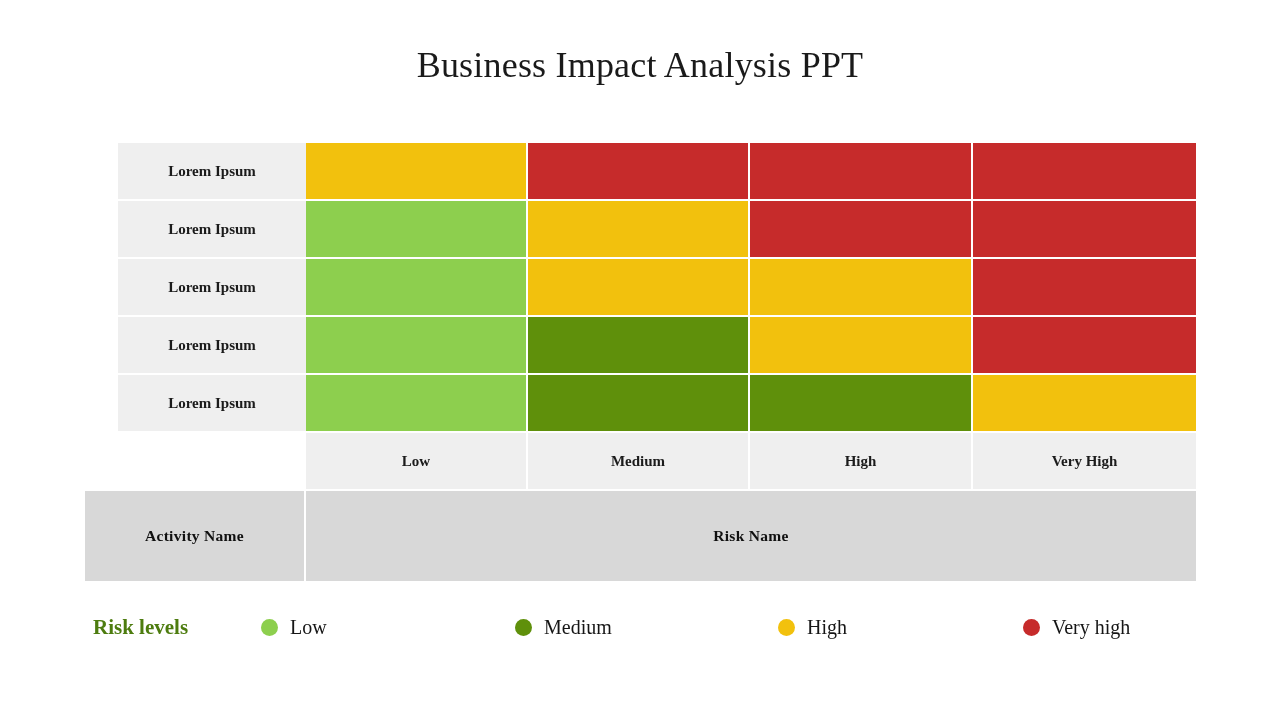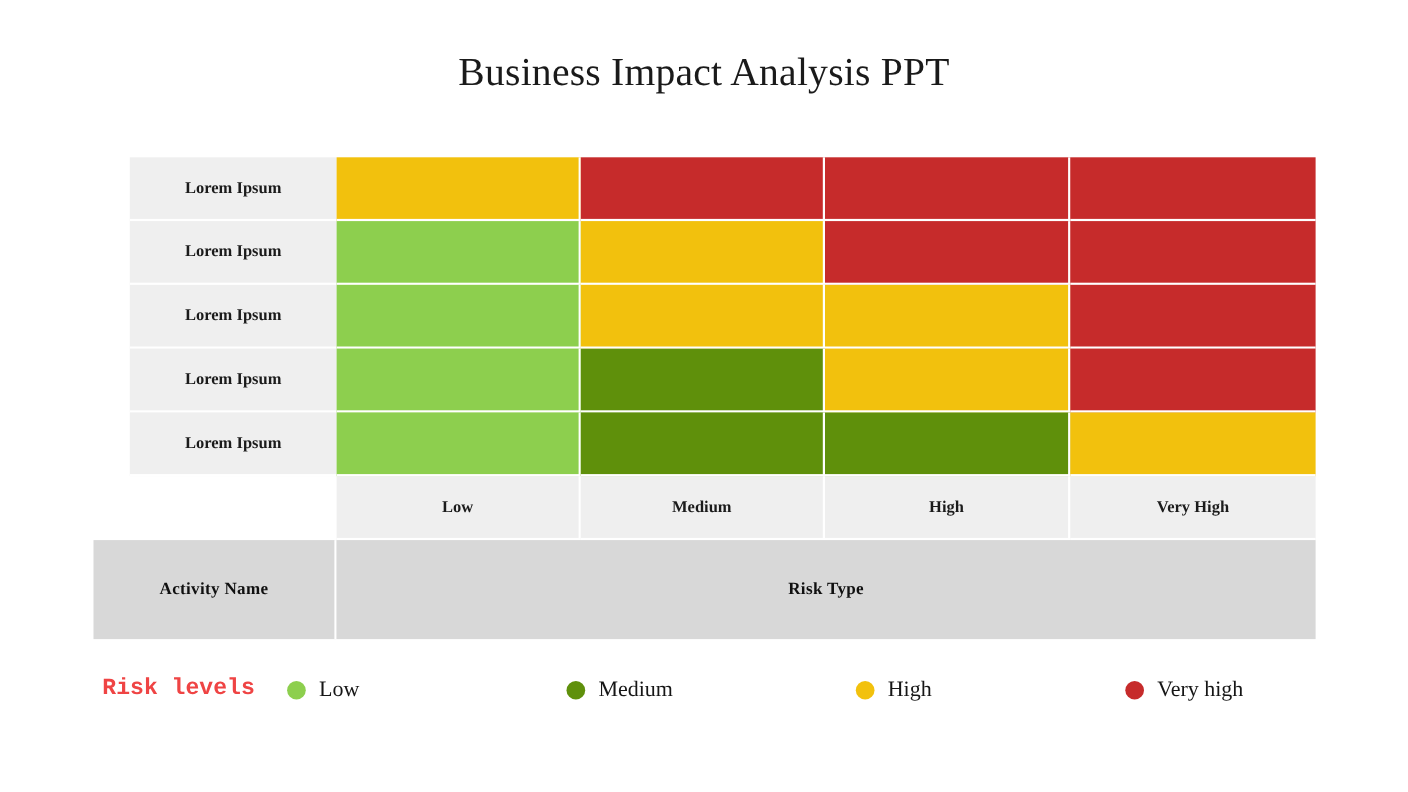--- a/index.html
+++ b/index.html
@@ -111,22 +111,22 @@
     top: 612px;
     width: 1100px;
     height: 38px;
   }
   .legend-title {
     position: absolute;
     left: 0;
     top: 3px;
     font-size: 21px;
     font-weight: bold;
-    color: #ef4444;
-    font-family: Liberation Mono, monospace;
+    color: #4d7c0f;
+    font-family: Liberation Serif, serif;
     white-space: nowrap;
   }
   .legend-item {
     position: absolute;
     top: 4px;
     display: flex;
     align-items: center;
     gap: 12px;
     white-space: nowrap;
   }
@@ -179,21 +179,21 @@
       <div class="data-cell" style="background: rgb(141, 207, 78);"></div>
       <div class="data-cell" style="background: rgb(95, 144, 11);"></div>
       <div class="data-cell" style="background: rgb(95, 144, 11);"></div>
       <div class="data-cell last-col" style="background: rgb(242, 193, 13);"></div>
       <div class="colhdr-spacer"></div>
       <div class="colhdr-cell">Low</div>
       <div class="colhdr-cell">Medium</div>
       <div class="colhdr-cell">High</div>
       <div class="colhdr-cell last-col">Very High</div>
       <div class="foot-cell foot-activity">Activity Name</div>
-      <div class="foot-cell foot-risktype">Risk Type</div>
+      <div class="foot-cell foot-risktype">Risk Name</div>
     </div>
 </div>
 
 <div class="legend">
   <div class="legend-title">Risk levels</div>
   <div class="legend-item li-0">
     <span class="legend-dot" id="dot-0" style="background: rgb(141, 207, 78);"></span>
     <span class="legend-label">Low</span>
   </div>
   <div class="legend-item li-1">

